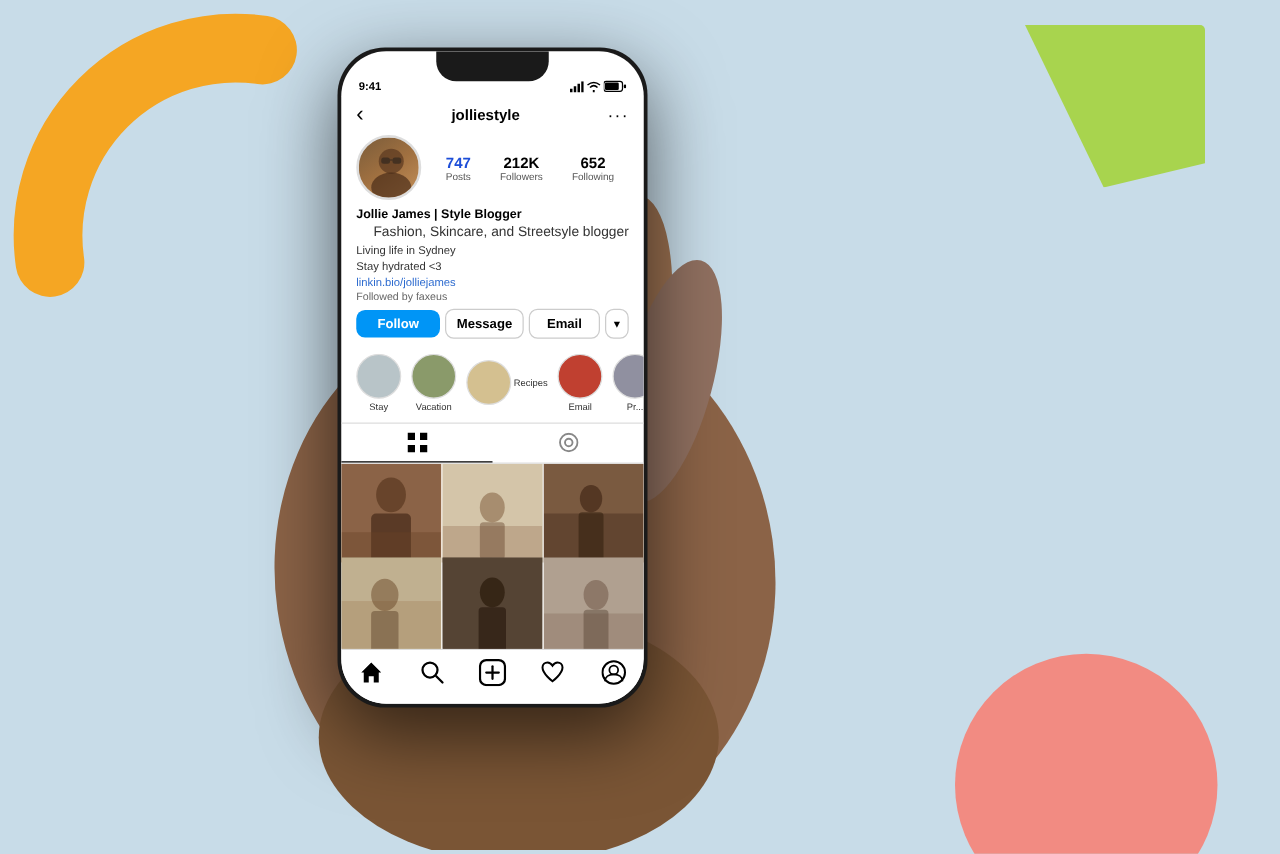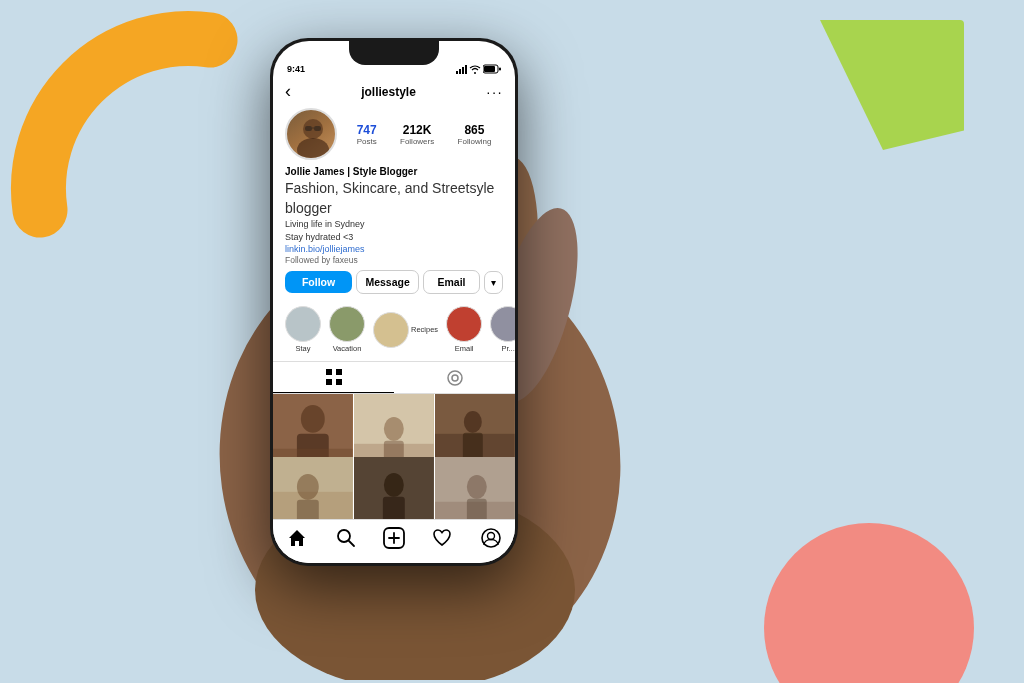--- a/index.html
+++ b/index.html
@@ -94,28 +94,28 @@
         <div style="display:flex;flex:1;justify-content:space-around;text-align:center;">
           <div>
             <span style="font-size:12px;font-weight:700;color:#1d4ed8;display:block;">747</span>
             <span style="font-size:8px;color:#555;display:block;">Posts</span>
           </div>
           <div>
             <span style="font-size:12px;font-weight:700;color:#000;display:block;">212K</span>
             <span style="font-size:8px;color:#555;display:block;">Followers</span>
           </div>
           <div>
-            <span style="font-size:12px;font-weight:700;color:#000;display:block;">865</span>
+            <span style="font-size:12px;font-weight:700;color:#000;display:block;">652</span>
             <span style="font-size:8px;color:#555;display:block;">Following</span>
           </div>
         </div>
       </div>
 
       <div style="font-size:10px;font-weight:700;color:#000;margin-bottom:2px;">Jollie James | Style Blogger</div>
-      <div style="font-size:14px;color:#333;line-height:1.4;">Fashion, Skincare, and Streetsyle blogger</div>
+      <div style="font-size:11px;color:#333;line-height:1.4;text-align:right;">Fashion, Skincare, and Streetsyle blogger</div>
       <div style="font-size:9px;color:#333;line-height:1.4;">Living life in Sydney</div>
       <div style="font-size:9px;color:#333;line-height:1.4;">Stay hydrated &lt;3</div>
       <div style="font-size:9px;color:#2d6bcf;margin-top:1px;margin-bottom:1px;">linkin.bio/jolliejames</div>
       <div style="font-size:8.5px;color:#666;margin-bottom:5px;">Followed by faxeus</div>
 
       <div style="display:flex;gap:4px;margin-bottom:8px;align-items:center;">
         <button style="background:#0095f6;color:#fff;border:none;border-radius:7px;padding:5px 0;font-size:10.5px;font-weight:600;cursor:pointer;flex:1.1;">Follow</button>
         <button style="background:#fff;color:#000;border:1.5px solid #ccc;border-radius:7px;padding:5px 0;font-size:10.5px;font-weight:600;cursor:pointer;flex:1;">Message</button>
         <button style="background:#fff;color:#000;border:1.5px solid #ccc;border-radius:7px;padding:5px 0;font-size:10.5px;font-weight:600;cursor:pointer;flex:0.9;">Email</button>
         <button style="background:#fff;color:#000;border:1.5px solid #ccc;border-radius:7px;padding:5px 6px;font-size:10px;cursor:pointer;flex-shrink:0;">▾</button>

